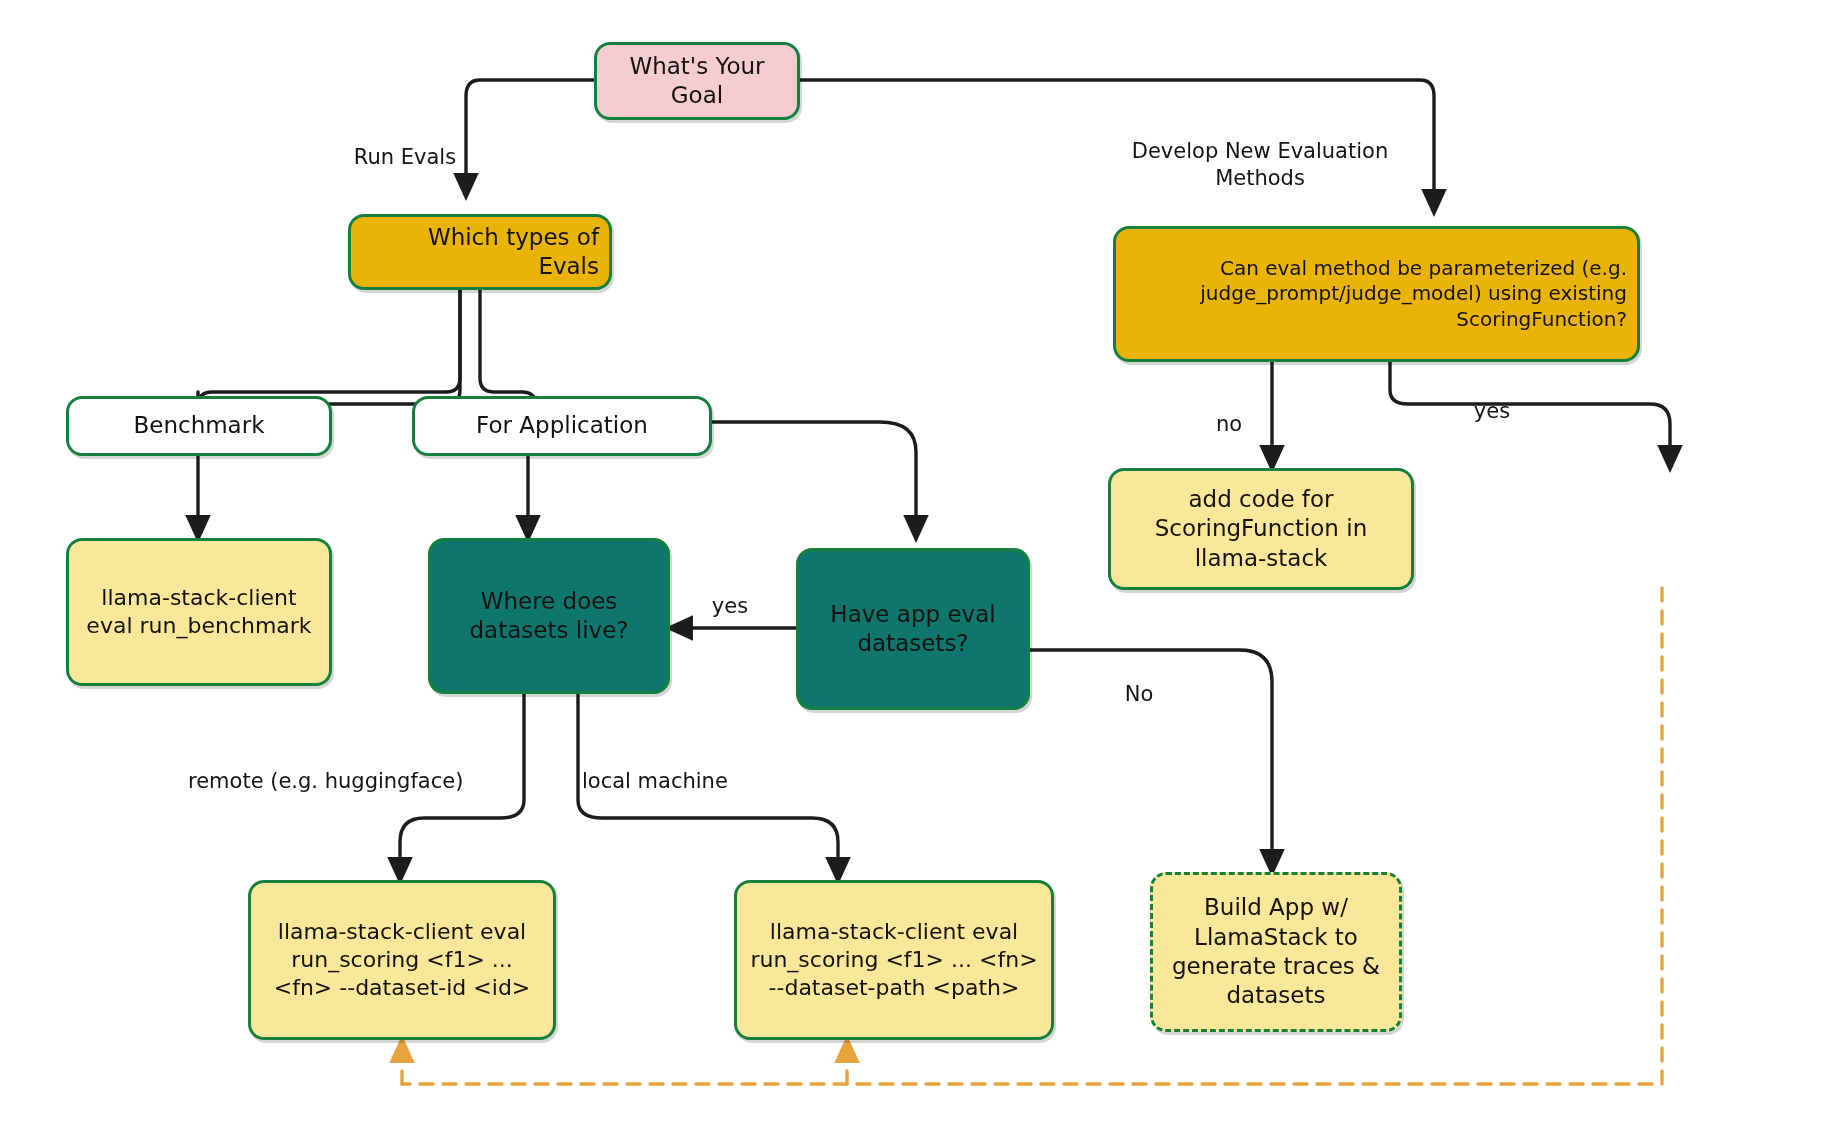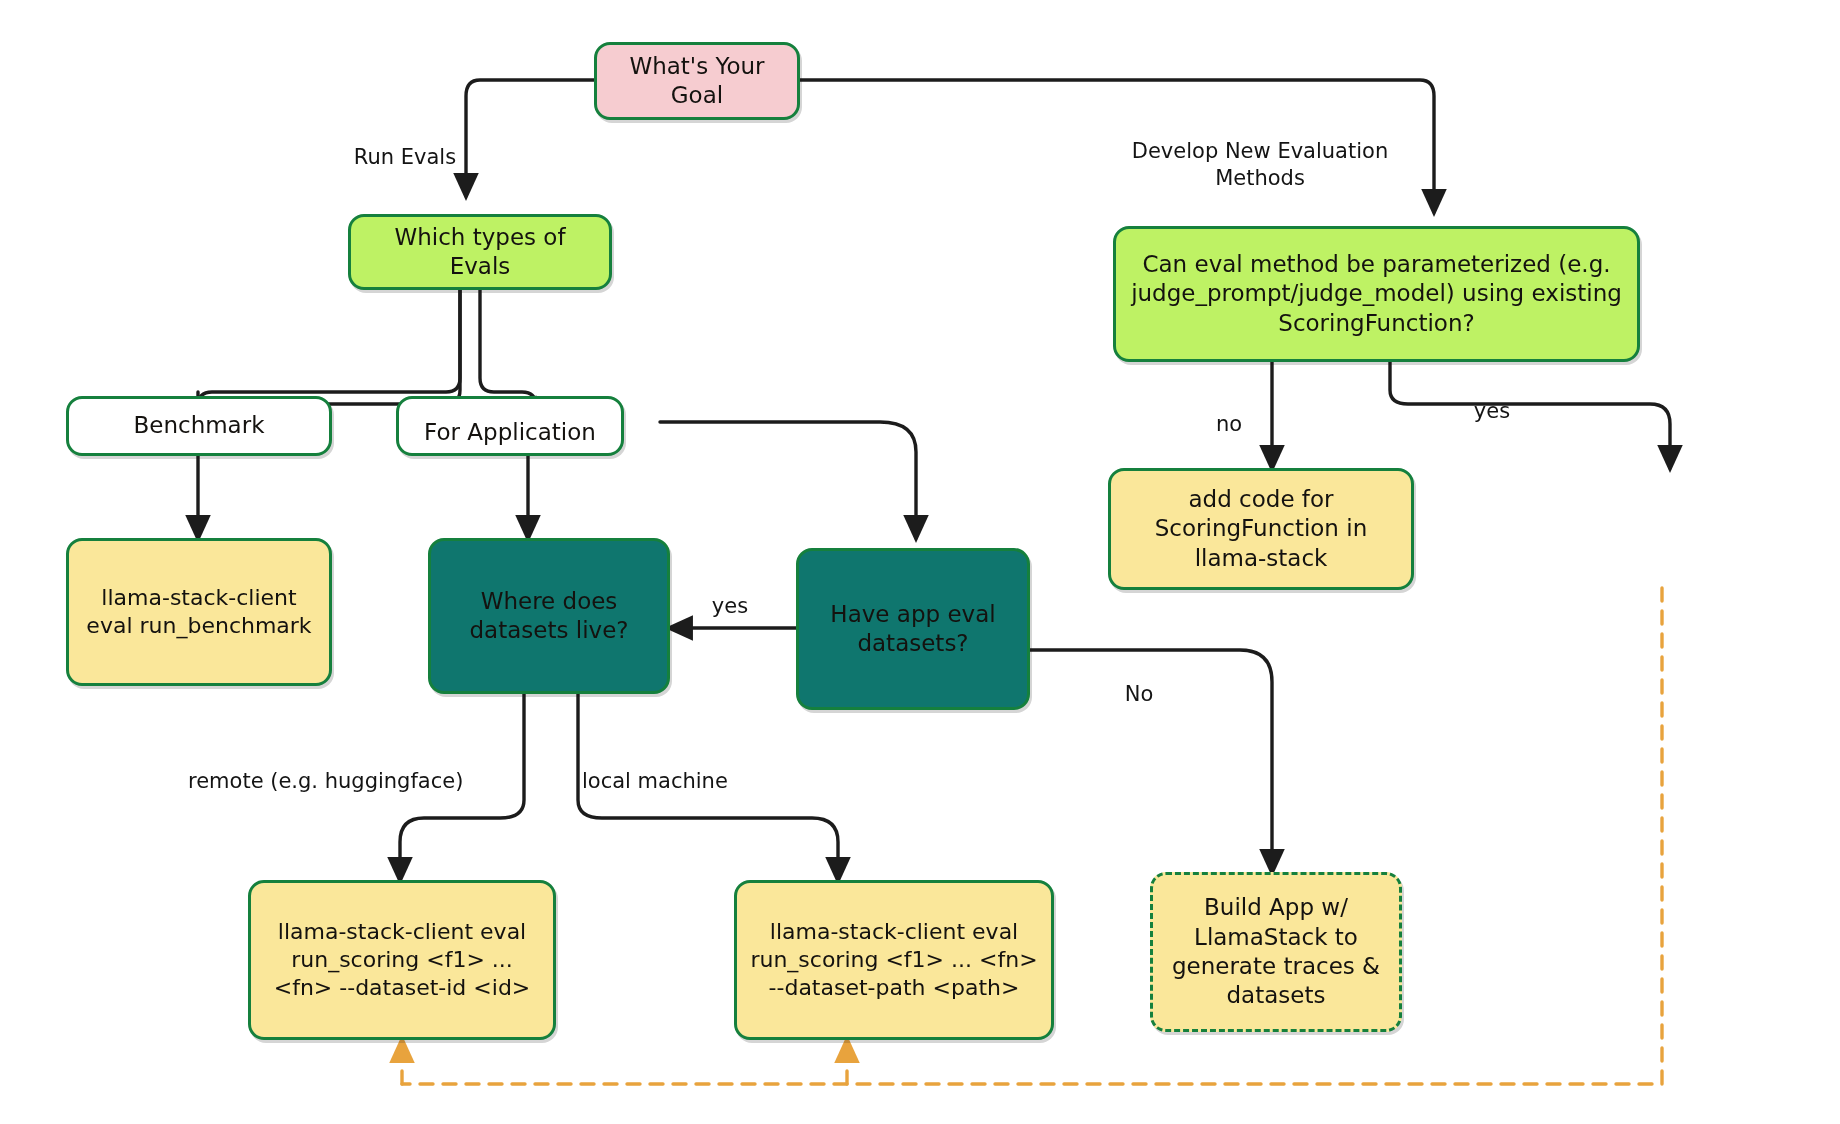--- a/index.html
+++ b/index.html
@@ -33,21 +33,21 @@
     border: 3px solid #15803d;
     border-radius: 16px;
     color: #14120f;
     font-family: "DejaVu Sans", sans-serif;
     font-size: 23px;
     line-height: 1.28;
     padding: 6px 10px;
     box-shadow: 2px 3px 0 rgba(20,20,20,0.18);
   }
   .node.pink   { background: #f6ccd0; }
-  .node.green  { background: #bef264; }
+  .node.green  { background: #eab308; text-align: right; }
   .node.blue   { background: #0f766e; }
   .node.yellow { background: #fae79a; }
   .node.white  { background: #ffffff; }
   .node.dashed {
     background: #fae79a;
     border-style: dashed;
     border-width: 3px;
   }
   .edge-label {
     position: absolute;
@@ -123,29 +123,29 @@
   </svg>
 
   <div class="node pink" style="left:594px; top:42px; width:206px; height:78px;">
     <span>What's Your Goal</span>
   </div>
 
   <div class="node green" style="left:348px; top:214px; width:264px; height:76px;">
     <span>Which types of Evals</span>
   </div>
 
-  <div class="node green" style="left:1113px; top:226px; width:527px; height:136px; font-size:23px;">
+  <div class="node green" style="left:1113px; top:226px; width:527px; height:136px; font-size:20px;">
     <span>Can eval method be parameterized (e.g. judge_prompt/judge_model) using existing ScoringFunction?</span>
   </div>
 
   <div class="node white" style="left:66px; top:396px; width:266px; height:60px;">
     <span>Benchmark</span>
   </div>
 
-  <div class="node white" style="left:396px; top:396px; width:228px; height:60px;align-items:flex-end;">
+  <div class="node white" style="left:412px; top:396px; width:300px; height:60px;">
     <span>For Application</span>
   </div>
 
   <div class="node yellow" style="left:1108px; top:468px; width:306px; height:122px;">
     <span>add code for ScoringFunction in llama-stack</span>
   </div>
 
 
   <div class="node yellow" style="left:66px; top:538px; width:266px; height:148px;">
     <span class="mono-ish">llama-stack-client eval run_benchmark</span>

